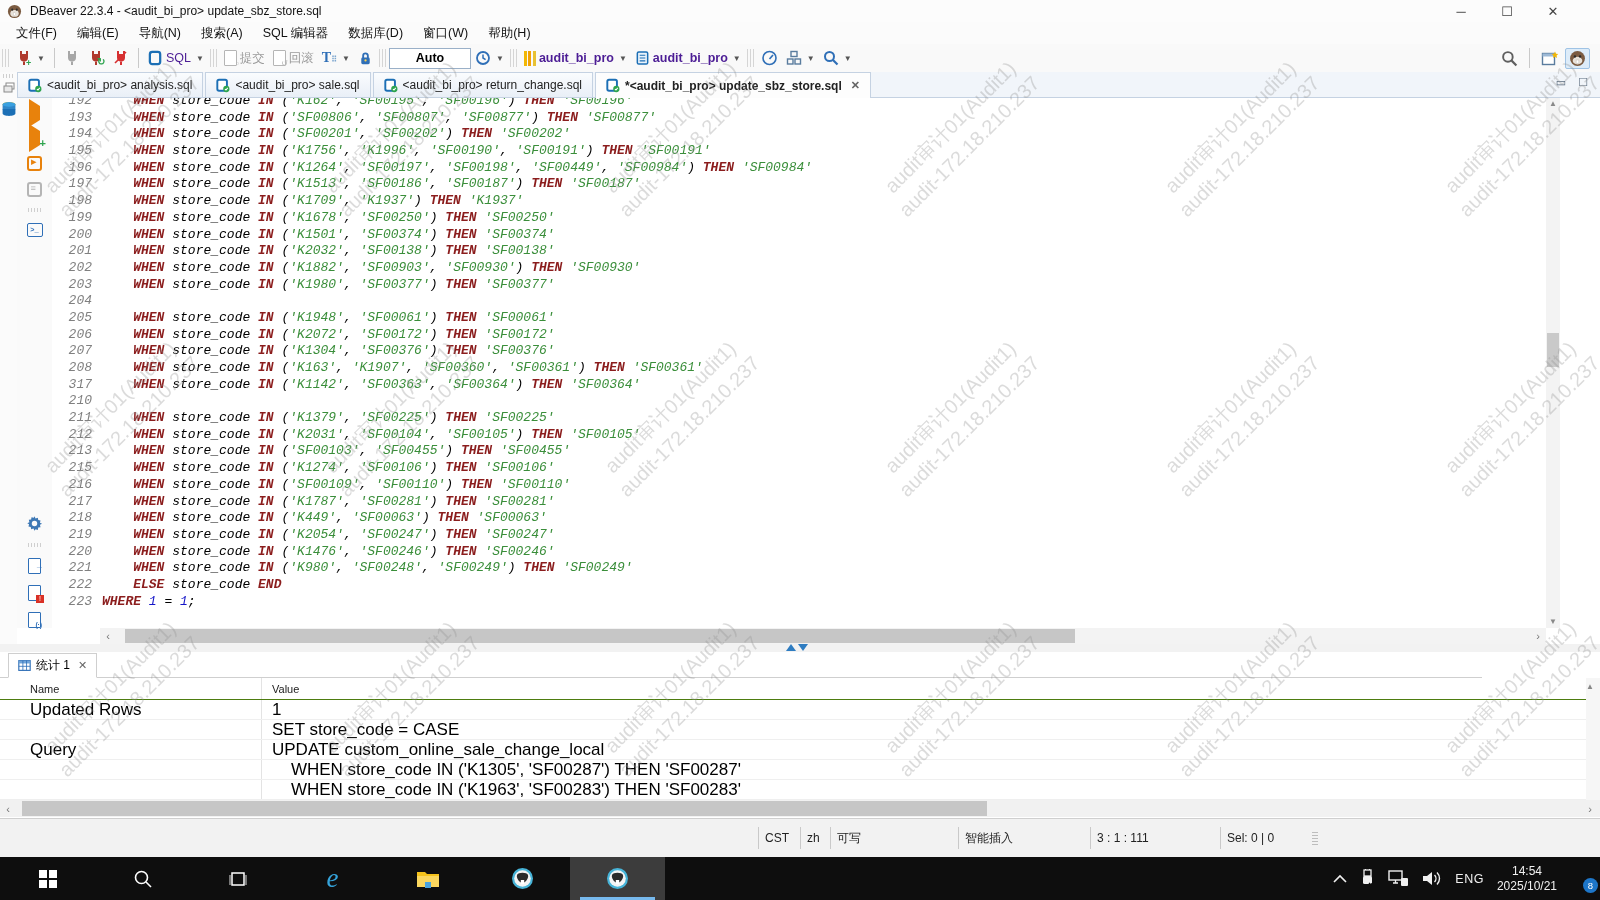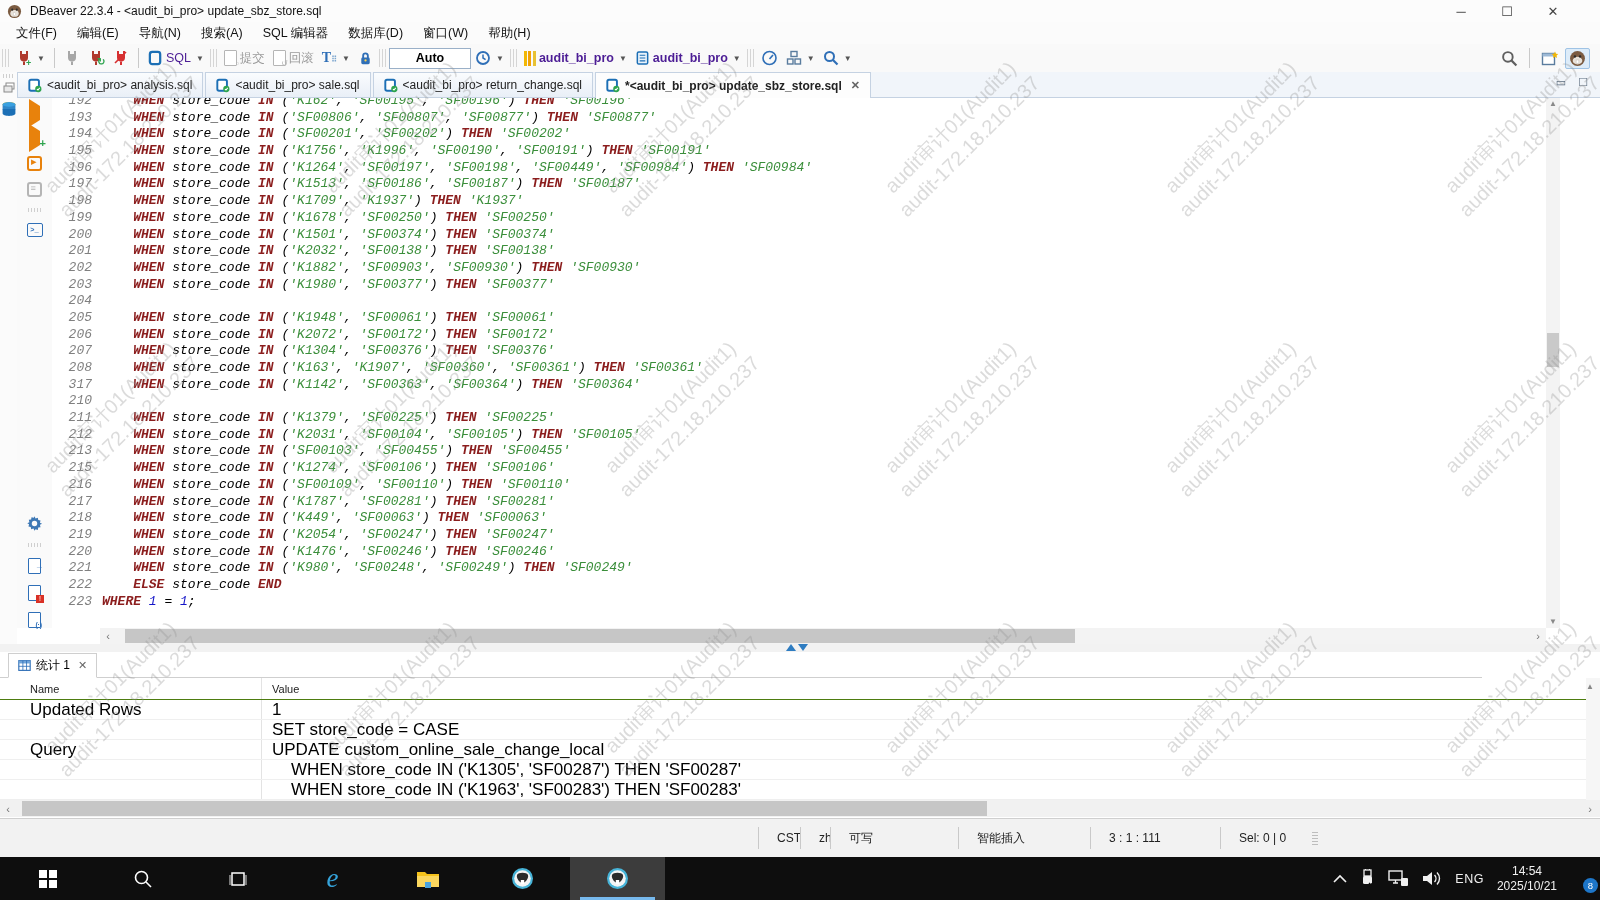--- a/index.html
+++ b/index.html
@@ -98,21 +98,21 @@
   .col-name { width:262px; padding-left:30px; border-right:1px solid #e3e3e3; align-self:stretch; display:flex; align-items:center; }
   .col-value { padding-left:10px; }
   .res-vscroll { position:absolute; right:0; top:26px; width:14px; height:122px; background:#f6f6f6; }
   .res-vscroll .arr { color:#888; font-size:8px; text-align:center; }
   .res-hscroll { position:absolute; left:0; top:148px; width:1600px; height:17px; background:#f1f1f1; display:flex; align-items:center; }
   .res-hscroll .thumb { position:absolute; left:22px; top:1px; width:965px; height:15px; background:#c6c6c6; }
   .res-hscroll .scroll-arr.right { position:absolute; right:2px; }
 
   
   .statusbar { position:absolute; left:0; top:818px; width:1600px; height:39px; background:#f2f2f2; border-top:1px solid #cfcfcf; display:flex; align-items:center; }
-  .sb-seg { height:22px; display:flex; align-items:center; justify-content:flex-start; padding-left:18px; border-left:1px solid #c9c9c9; font-size:12px; color:#222; white-space:pre; }
+  .sb-seg { height:22px; display:flex; align-items:center; justify-content:flex-start; padding-left:6px; border-left:1px solid #c9c9c9; font-size:12px; color:#222; white-space:pre; }
   .sb-grip { width:6px; height:14px; margin-left:12px; background:repeating-linear-gradient(0deg,#bdbdbd 0 1px,transparent 1px 3px); }
 
   
   .taskbar { position:absolute; left:0; top:857px; width:1600px; height:43px; background:#0e0e0e; display:flex; align-items:stretch; }
   .tb-app { width:95px; display:flex; align-items:center; justify-content:center; position:relative; }
   .tb-app.active { background:#3c3c3c; }
   .tb-app.active::after { content:""; position:absolute; left:10px; right:10px; bottom:0; height:3px; background:#76b9ed; }
   .tray { position:absolute; right:6px; top:0; height:43px; display:flex; align-items:center; gap:13px; color:#f0f0f0; }
   .tray .lang { font-size:12.5px; letter-spacing:.5px; }
   .clockblock { text-align:center; font-size:12px; line-height:15px; }

